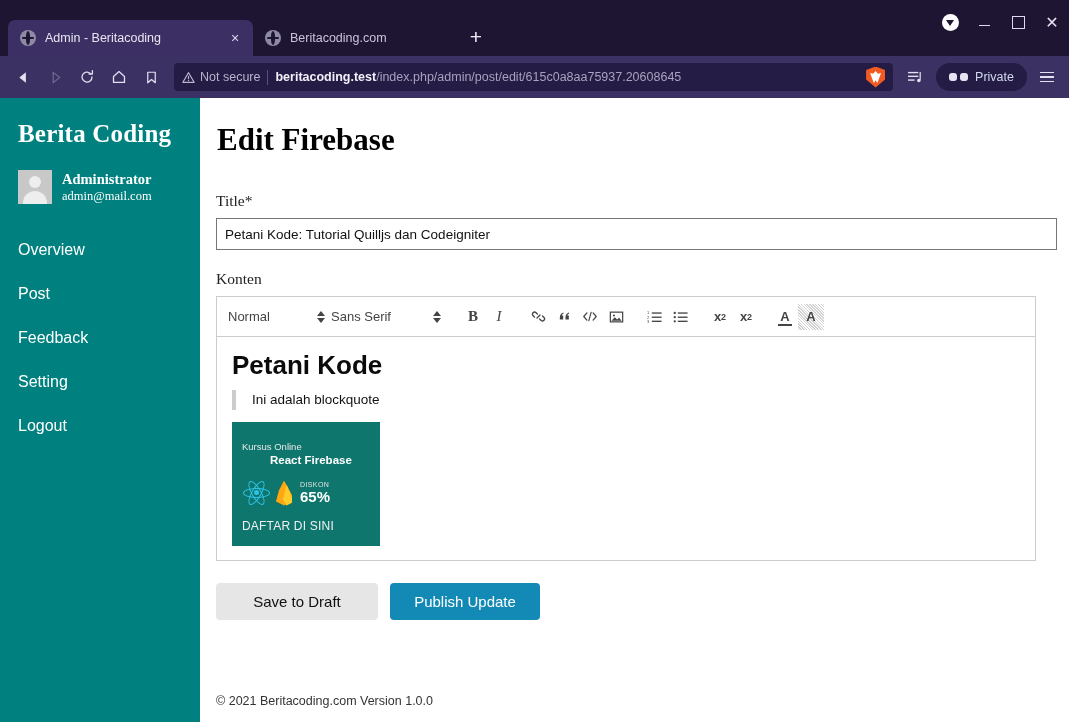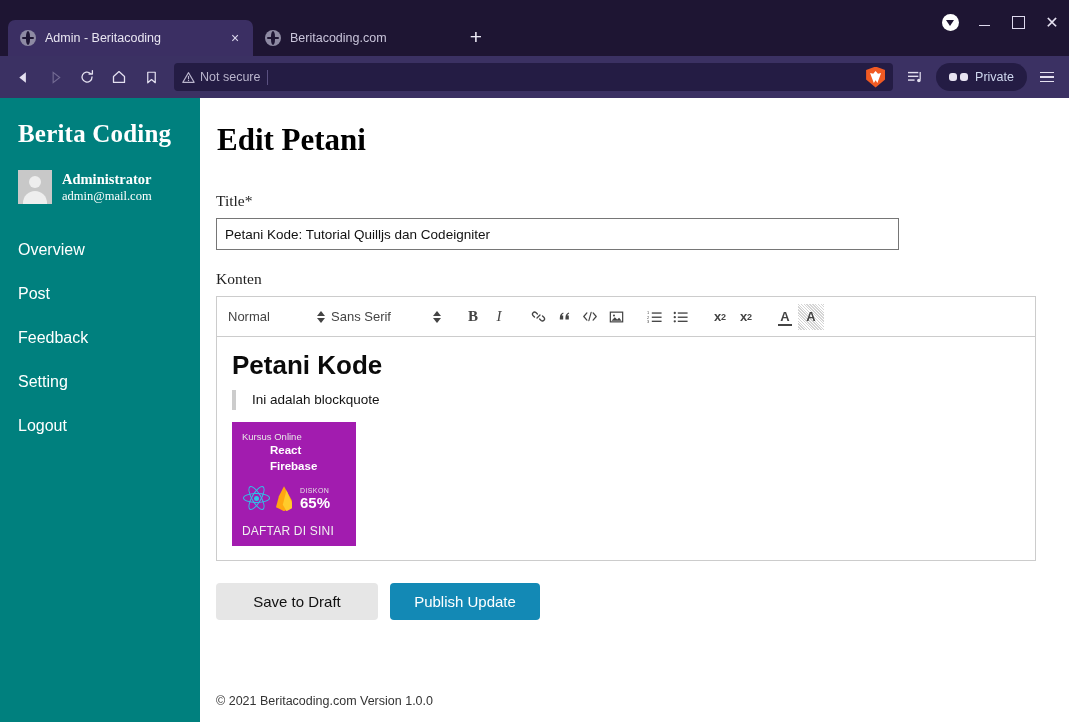--- a/index.html
+++ b/index.html
@@ -184,21 +184,21 @@
     padding-left: 1px;
     margin-bottom: 34px;
   }
   .field-label {
     font-family: "Liberation Serif", serif;
     font-size: 15.5px; color: #222;
     margin-bottom: 8px;
   }
   .text-input {
     display: block;
-    width: 683px; height: 32px;
+    width: 841px; height: 32px;
     border: 1px solid #767676;
     font-size: 13.5px;
     padding: 0 8px;
     color: #111;
     font-family: "Liberation Sans", sans-serif;
     background: #fff;
     margin-bottom: 20px;
   }
 
   
@@ -251,24 +251,24 @@
     border-left: 4px solid #ccc;
     padding-left: 16px;
     font-size: 13.5px;
     color: #111;
     margin-bottom: 12px;
     line-height: 1.5;
   }
 
   
   .promo {
-    width: 124px; height: 124px;
-    background: #a21caf;
+    width: 148px; height: 124px;
+    background: #0f766e;
     color: #fff;
-    padding: 9px 10px 0 10px;
+    padding: 19px 10px 0 10px;
     font-family: "Liberation Sans", sans-serif;
   }
   .promo-sub { font-size: 9.5px; color: #e7e7e7; line-height: 1.3; }
   .promo-title { font-size: 11.5px; font-weight: 700; line-height: 1.35; margin-bottom: 7px; margin-left: 28px; }
   .promo-mid { display: flex; align-items: center; gap: 4px; height: 34px; }
   .react-logo { width: 28px; height: 28px; position: relative; flex: none; }
   .react-logo .core { position: absolute; left: 11.5px; top: 11.5px; width: 5px; height: 5px; border-radius: 50%; background: #2ec4e8; }
   .react-logo .ell {
     position: absolute; left: 50%; top: 50%; width: 27px; height: 10px;
     margin-left: -13.5px; margin-top: -5px;
@@ -364,20 +364,21 @@
     <div class="urlbar">
       <span class="notsecure">
         <svg width="13" height="13" viewBox="0 0 16 16">
             <path d="M8 2 L15 14 L1 14 Z" fill="none" stroke="#b9b4cc" stroke-width="1.3" stroke-linejoin="round"></path>
             <rect x="7.3" y="6" width="1.4" height="4.2" fill="#b9b4cc"></rect>
             <rect x="7.3" y="11" width="1.4" height="1.4" fill="#b9b4cc"></rect>
           </svg>
         <span>Not secure</span>
       </span>
       <span class="url-divider"></span>
+      <span class="url-text"><b>beritacoding.test</b><span>/index.php/admin/post/edit/615c0a8aa75937.20608645</span></span>
       <span class="brave-shield">
           <span class="brave-lion"></span>
         </span>
     </div>
 
     <div class="playlist-icon">
       <svg width="17" height="15" viewBox="0 0 18 16">
         <rect x="1" y="2" width="11" height="1.5" fill="#e4e0f0"></rect>
         <rect x="1" y="6" width="11" height="1.5" fill="#e4e0f0"></rect>
         <rect x="1" y="10" width="7" height="1.5" fill="#e4e0f0"></rect>
@@ -412,21 +413,21 @@
       <div class="navlist">
         <a class="navlink" href="#">Overview</a>
         <a class="navlink" href="#">Post</a>
         <a class="navlink" href="#">Feedback</a>
         <a class="navlink" href="#">Setting</a>
         <a class="navlink" href="#">Logout</a>
       </div>
     </div>
 
     <div class="content">
-      <div class="page-title">Edit Petani</div>
+      <div class="page-title">Edit Firebase</div>
 
       <div class="field-label">Title*</div>
       <input class="text-input" type="text" value="Petani Kode: Tutorial Quilljs dan Codeigniter" style="">
 
       <div class="field-label">Konten</div>
 
       <div class="quill">
         <div class="ql-toolbar">
           <div class="ql-picker w1">
             <span class="ql-picker-label">Normal</span>

